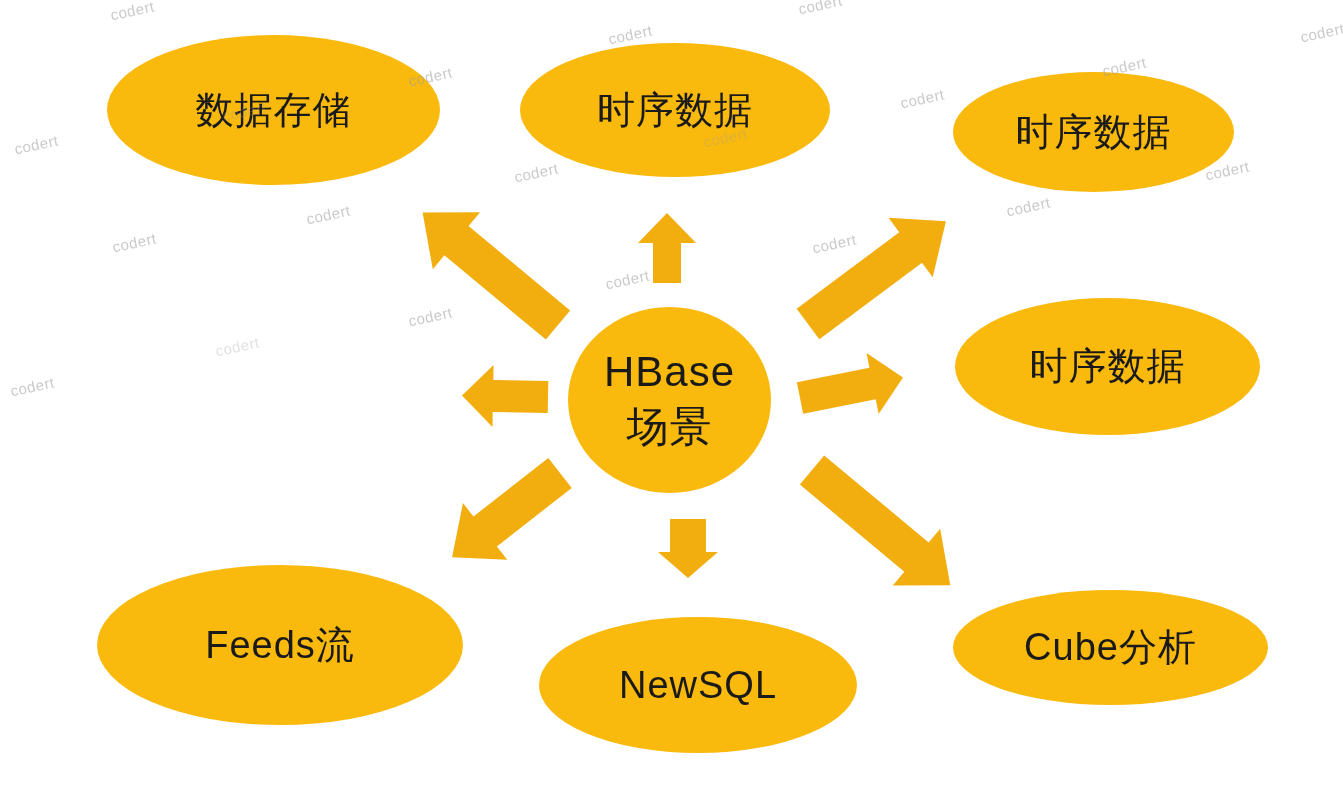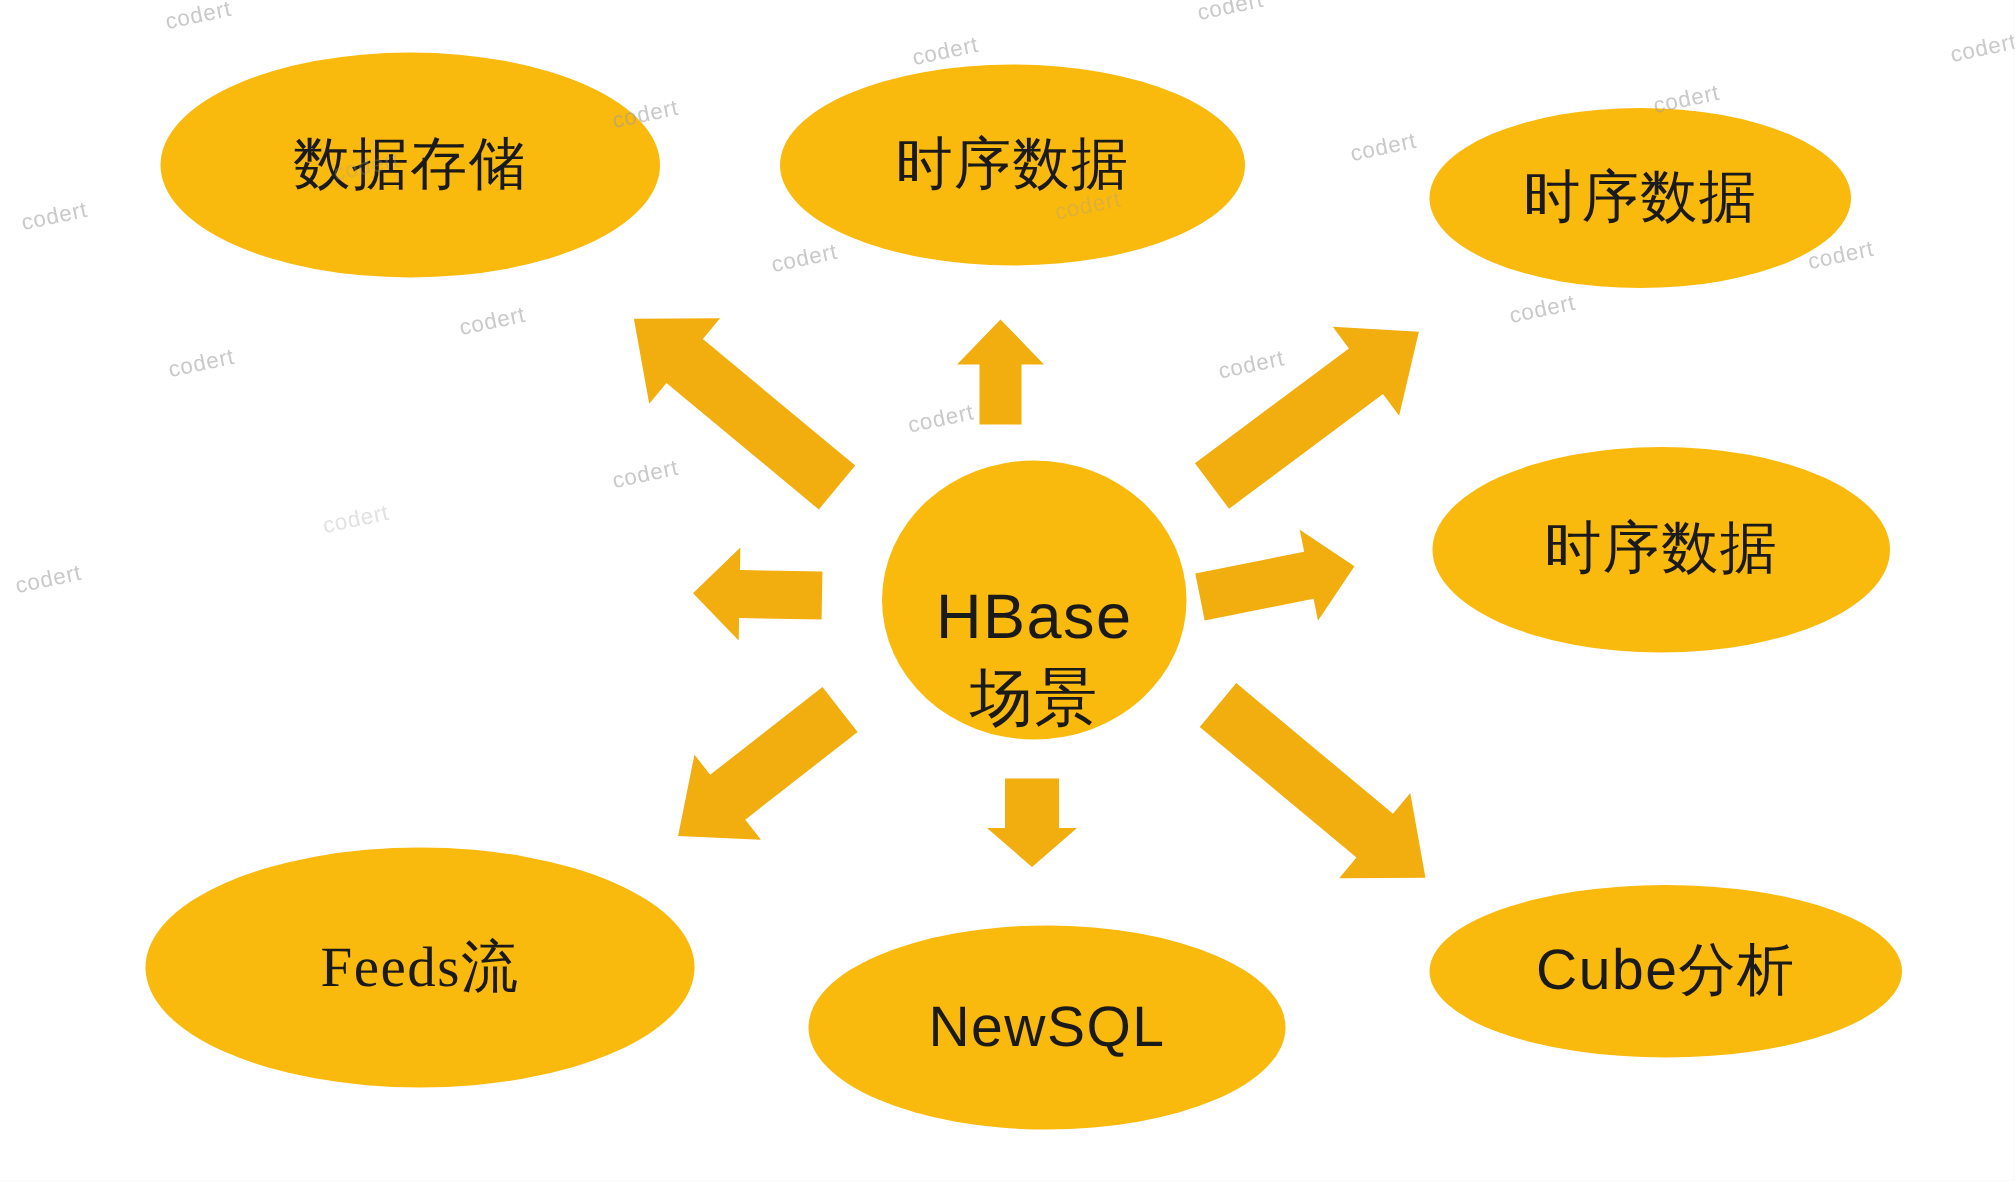--- a/index.html
+++ b/index.html
@@ -60,21 +60,21 @@
     <path class="arrow" transform="translate(558,325) rotate(-140.3)" d="M0,-19 H132 V-37 L176,0 L132,37 V19 H0 Z"></path>
     <path class="arrow" transform="translate(667,283) rotate(-90)" d="M0,-14 H40 V-29 L70,0 L40,29 V14 H0 Z"></path>
     <path class="arrow" transform="translate(808,324) rotate(-36.7)" d="M0,-19 H128 V-37 L172,0 L128,37 V19 H0 Z"></path>
     <path class="arrow" transform="translate(548,397) rotate(181)" d="M0,-16 H55 V-31 L86,0 L55,31 V16 H0 Z"></path>
     <path class="arrow" transform="translate(800,398) rotate(-11.3)" d="M0,-16 H74 V-31 L105,0 L74,31 V16 H0 Z"></path>
     <path class="arrow" transform="translate(560,473) rotate(142)" d="M0,-19 H95 V-36 L137,0 L95,36 V19 H0 Z"></path>
     <path class="arrow" transform="translate(688,519) rotate(90)" d="M0,-18 H33 V-30 L59,0 L33,30 V18 H0 Z"></path>
     <path class="arrow" transform="translate(812,470) rotate(39.8)" d="M0,-19 H136 V-37 L180,0 L136,37 V19 H0 Z"></path>
   </svg>
 
-  <div class="node center-node" style="left:588px;top:307px;width:203px;height:186px;justify-content:flex-end;">
+  <div class="node center-node" style="left:568px;top:307px;width:203px;height:186px;">
     <span class="lbl">HBase</span>
     <span class="lbl">场景</span>
   </div>
 
   <div class="node" style="left:107px;top:35px;width:333px;height:150px;">
     <span class="lbl">数据存储</span>
   </div>
 
   <div class="node" style="left:520px;top:43px;width:310px;height:134px;">
     <span class="lbl">时序数据</span>
@@ -82,21 +82,21 @@
 
   <div class="node" style="left:953px;top:72px;width:281px;height:120px;">
     <span class="lbl">时序数据</span>
   </div>
 
 
   <div class="node" style="left:955px;top:298px;width:305px;height:137px;">
     <span class="lbl">时序数据</span>
   </div>
 
-  <div class="node" style="left:97px;top:565px;width:366px;height:160px;font-family:Liberation Serif, serif;">
+  <div class="node" style="left:97px;top:565px;width:366px;height:160px;">
     <span class="lbl">Feeds流</span>
   </div>
 
   <div class="node" style="left:539px;top:617px;width:318px;height:136px;">
     <span class="lbl">NewSQL</span>
   </div>
 
   <div class="node" style="left:953px;top:590px;width:315px;height:115px;">
     <span class="lbl">Cube分析</span>
   </div>

